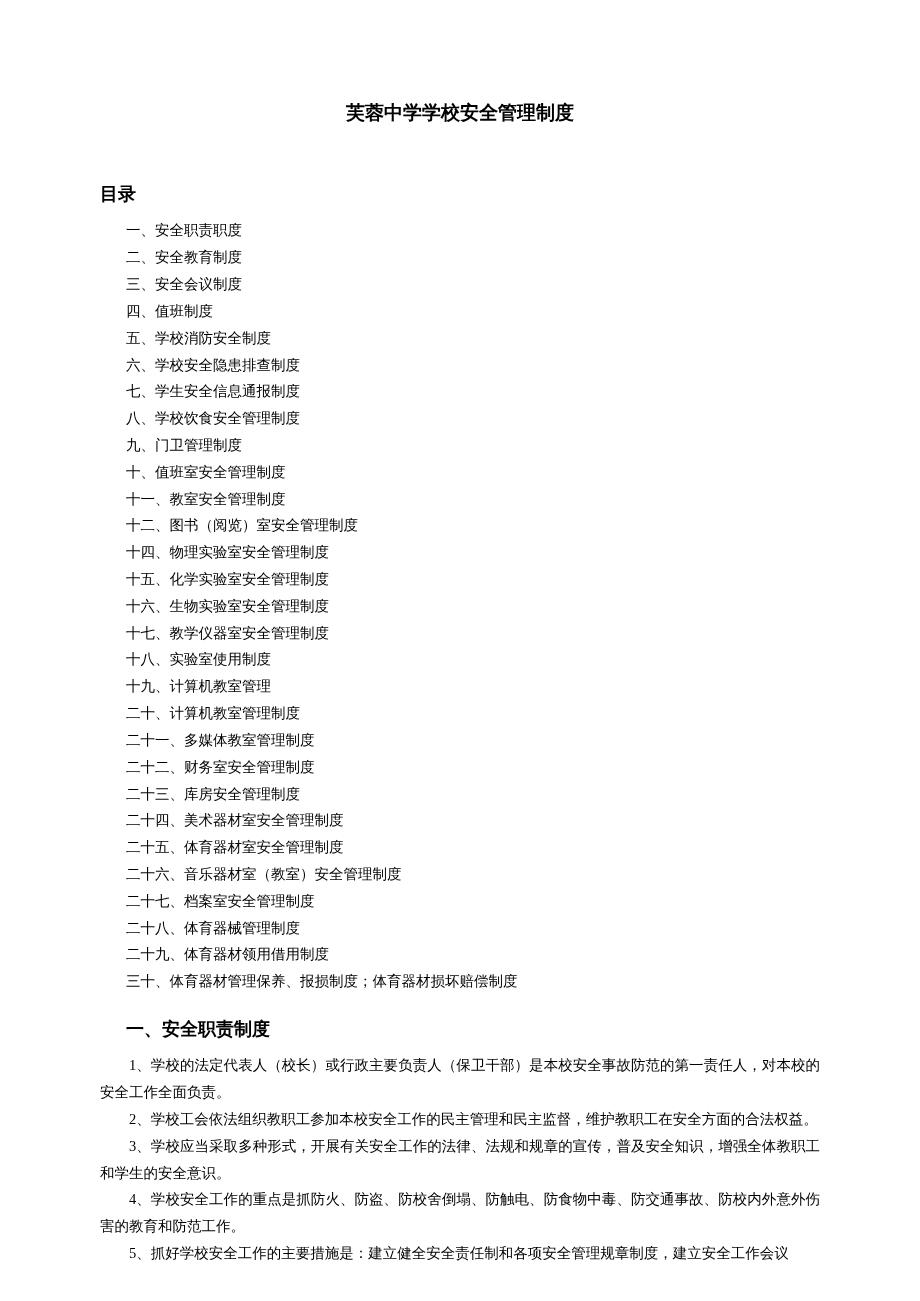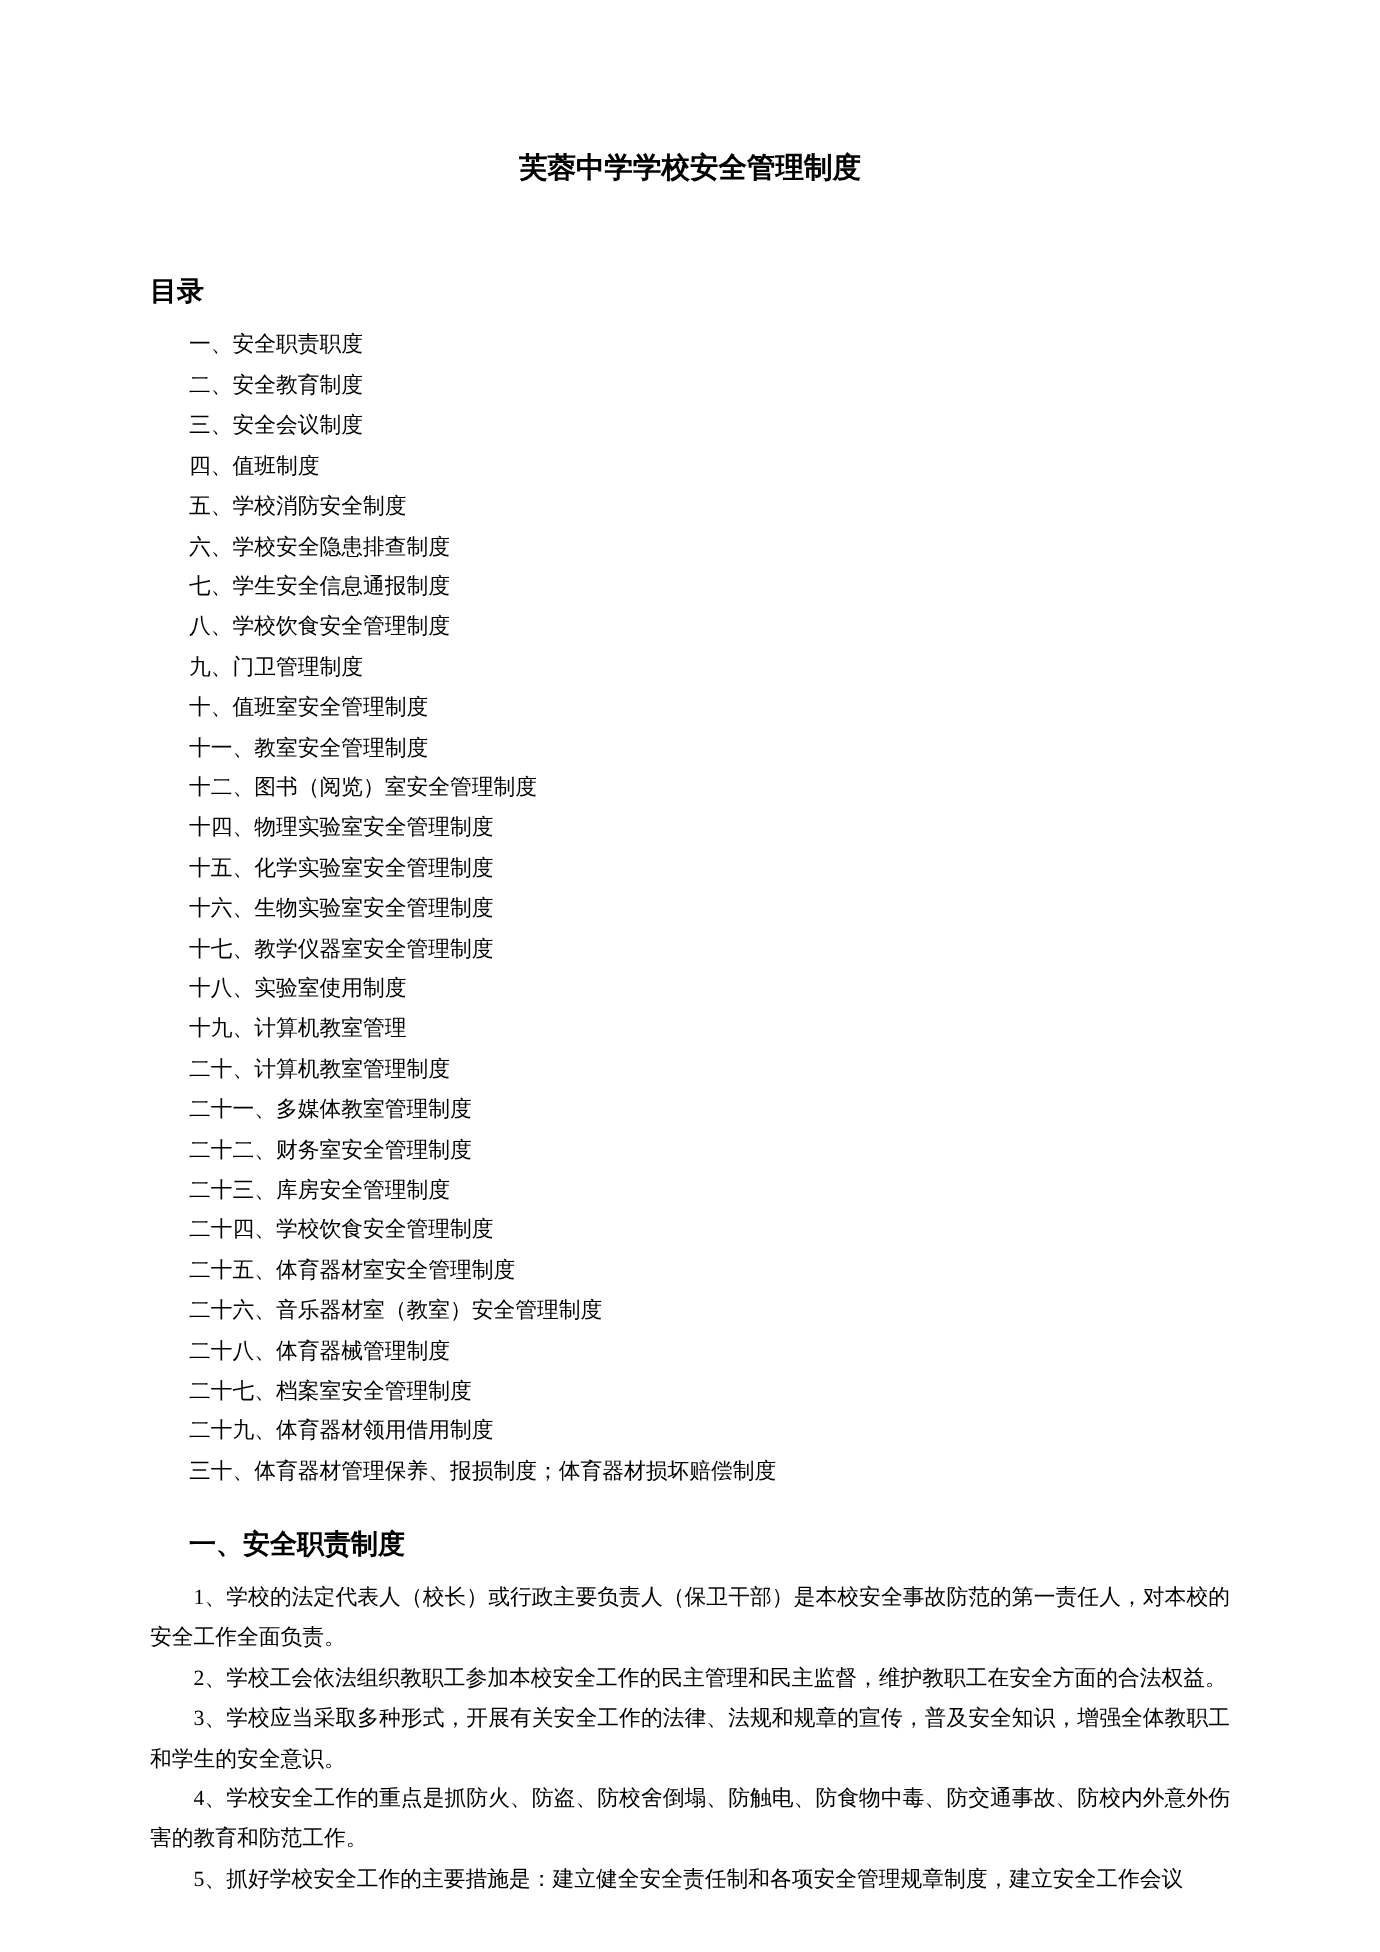--- a/index.html
+++ b/index.html
@@ -65,25 +65,25 @@
   <div class="toc-line">十四、物理实验室安全管理制度</div>
   <div class="toc-line">十五、化学实验室安全管理制度</div>
   <div class="toc-line">十六、生物实验室安全管理制度</div>
   <div class="toc-line">十七、教学仪器室安全管理制度</div>
   <div class="toc-line">十八、实验室使用制度</div>
   <div class="toc-line">十九、计算机教室管理</div>
   <div class="toc-line">二十、计算机教室管理制度</div>
   <div class="toc-line">二十一、多媒体教室管理制度</div>
   <div class="toc-line">二十二、财务室安全管理制度</div>
   <div class="toc-line">二十三、库房安全管理制度</div>
-  <div class="toc-line">二十四、学校饮食安全管理制度</div>
+  <div class="toc-line">二十四、美术器材室安全管理制度</div>
   <div class="toc-line">二十五、体育器材室安全管理制度</div>
   <div class="toc-line">二十六、音乐器材室（教室）安全管理制度</div>
+  <div class="toc-line">二十七、档案室安全管理制度</div>
   <div class="toc-line">二十八、体育器械管理制度</div>
-  <div class="toc-line">二十七、档案室安全管理制度</div>
   <div class="toc-line">二十九、体育器材领用借用制度</div>
   <div class="toc-line">三十、体育器材管理保养、报损制度；体育器材损坏赔偿制度</div>
 </div>
 
 <h2 class="section1-heading">一、安全职责制度</h2>
 
 <div>
   <p class="body-para">1、学校的法定代表人（校长）或行政主要负责人（保卫干部）是本校安全事故防范的第一责任人，对本校的安全工作全面负责。</p>
   <p class="body-para">2、学校工会依法组织教职工参加本校安全工作的民主管理和民主监督，维护教职工在安全方面的合法权益。</p>
   <p class="body-para">3、学校应当采取多种形式，开展有关安全工作的法律、法规和规章的宣传，普及安全知识，增强全体教职工和学生的安全意识。</p>

